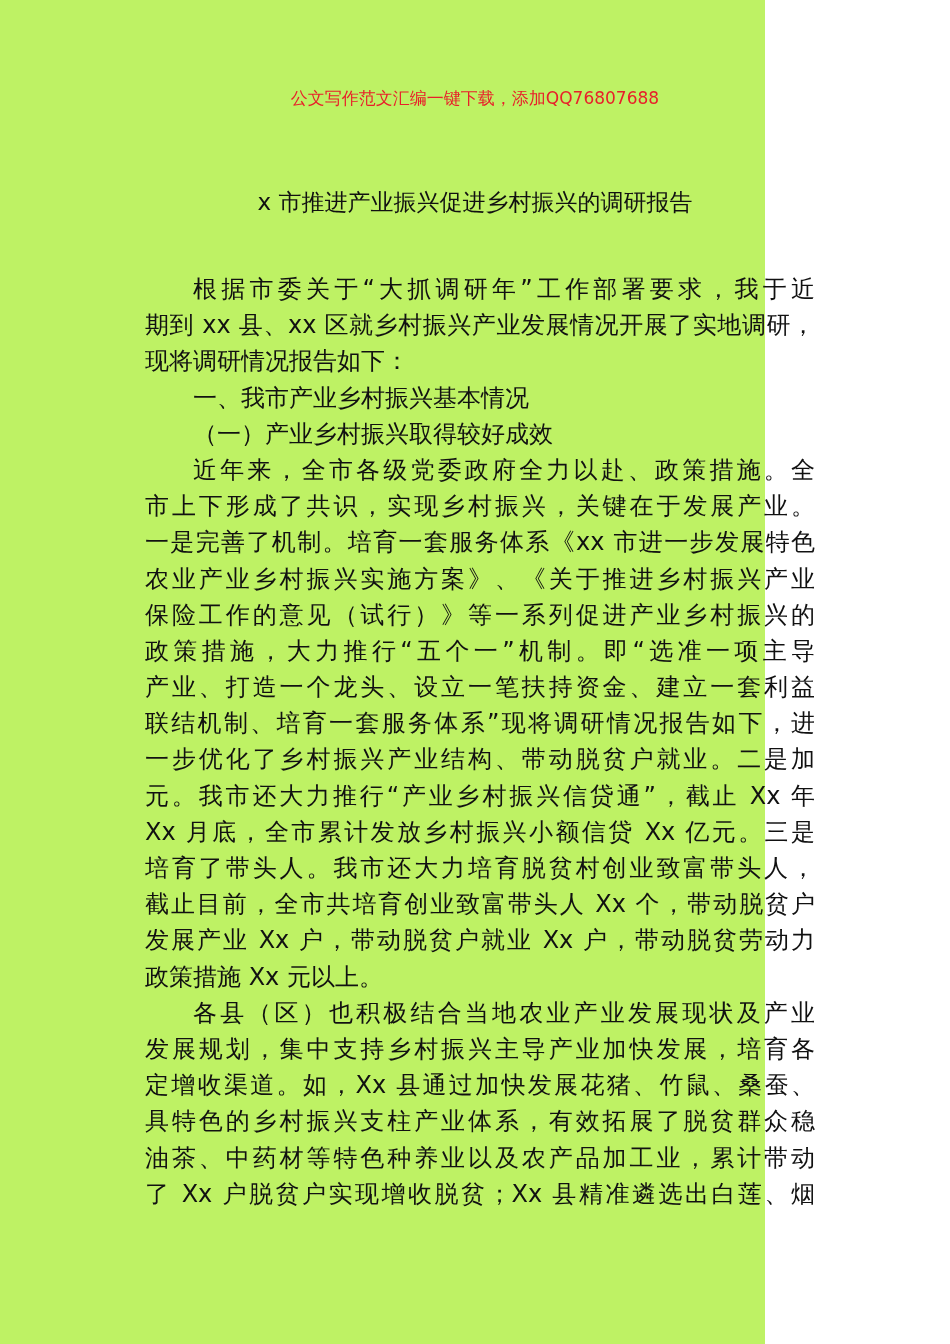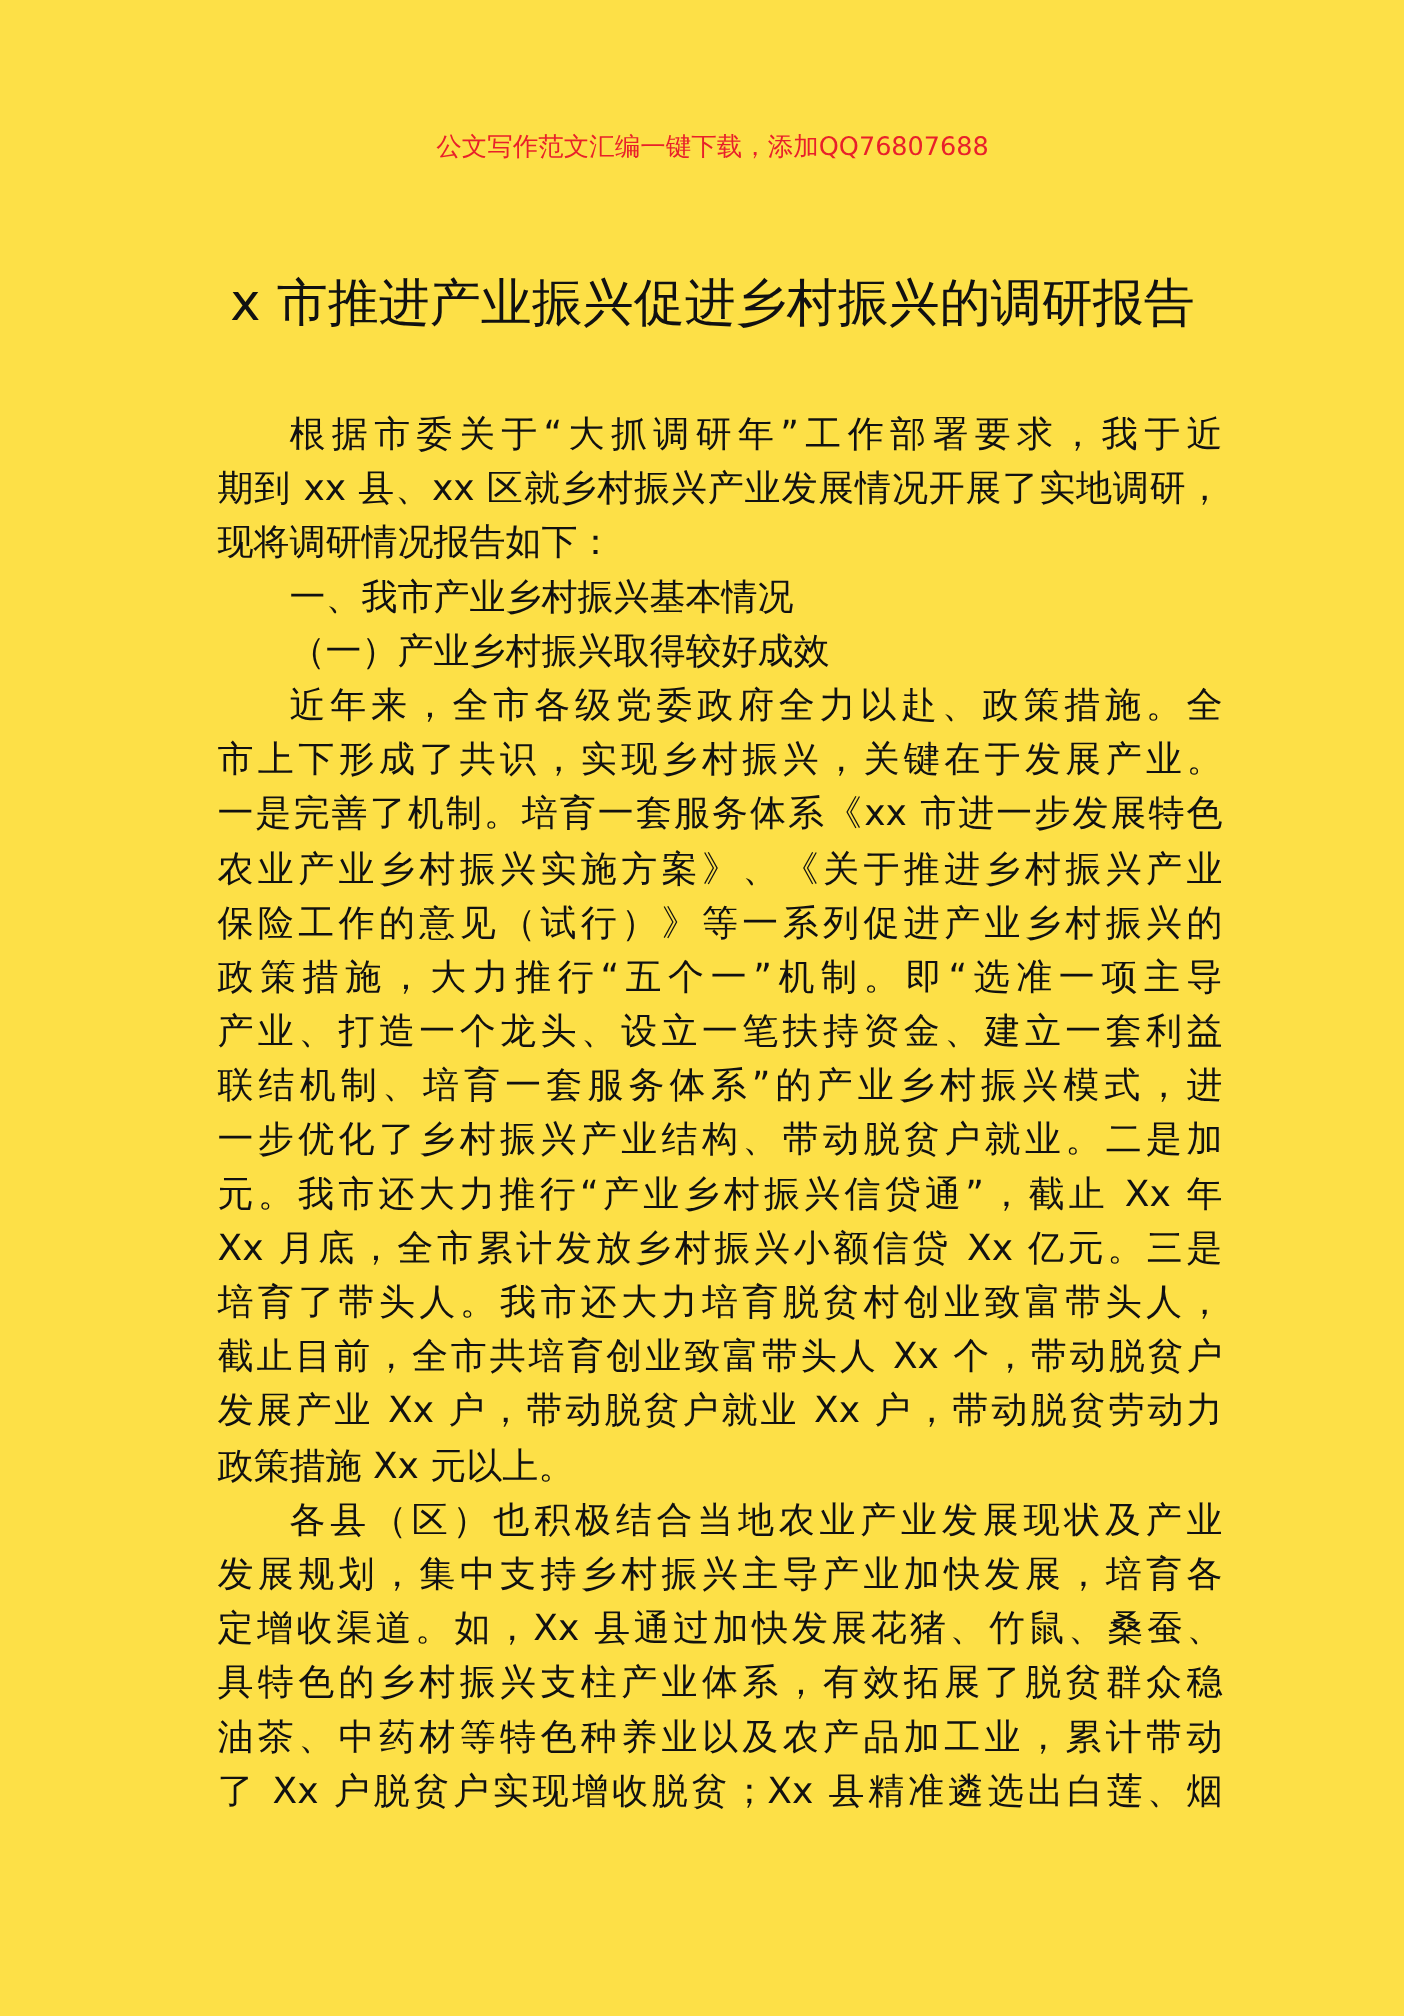--- a/index.html
+++ b/index.html
@@ -1,26 +1,26 @@
 <!DOCTYPE html>
 <html><head>
 <meta charset="utf-8">
 <style>
   html, body { margin: 0; padding: 0; background: #ffffff; }
   body { width: 950px; height: 1344px; position: relative; overflow: hidden; }
-  .page { position: absolute; left: 0; top: 0; width: 936px; height: 1344px; background: #fde047; }
+  .page { position: absolute; left: 0; top: 0; width: 765px; height: 1344px; background: #bef264; }
   .banner {
     position: absolute; left: 0; top: 86px; width: 950px; text-align: center;
     color: #e8202a; font-family: "DejaVu Sans", "Liberation Sans", sans-serif;
     font-size: 17px; letter-spacing: 0px; line-height: 24px;
   }
   .title {
     position: absolute; left: 0; top: 180px; width: 950px; text-align: center;
     color: #111; font-family: "DejaVu Sans", "Liberation Sans", sans-serif;
-    font-size: 34px; line-height: 44px; white-space: nowrap;
+    font-size: 23px; line-height: 44px; white-space: nowrap;
   }
   .body {
     position: absolute; left: 145px; top: 271px; width: 670px;
     font-family: "DejaVu Sans", "Liberation Sans", sans-serif;
     color: #111; font-size: 24px;
   }
   .line { height: 36.2px; line-height: 36px; white-space: nowrap; overflow: visible; text-align: justify; text-align-last: justify; }
   .line.last { text-align-last: left; }
   .line.indent { padding-left: 48px; }
   .line.heading { padding-left: 48px; text-align-last: left; }
@@ -37,21 +37,21 @@
     <div class="line last">现将调研情况报告如下：</div>
     <div class="line heading">一、我市产业乡村振兴基本情况</div>
     <div class="line heading">（一）产业乡村振兴取得较好成效</div>
     <div class="line indent">近年来，全市各级党委政府全力以赴、政策措施。全</div>
     <div class="line">市上下形成了共识，实现乡村振兴，关键在于发展产业。</div>
     <div class="line">一是完善了机制。培育一套服务体系《xx 市进一步发展特色</div>
     <div class="line">农业产业乡村振兴实施方案》、《关于推进乡村振兴产业</div>
     <div class="line">保险工作的意见（试行）》等一系列促进产业乡村振兴的</div>
     <div class="line">政策措施，大力推行“五个一”机制。即“选准一项主导</div>
     <div class="line">产业、打造一个龙头、设立一笔扶持资金、建立一套利益</div>
-    <div class="line">联结机制、培育一套服务体系”的产业乡村振兴模式，进</div>
+    <div class="line">联结机制、培育一套服务体系”现将调研情况报告如下，进</div>
     <div class="line">一步优化了乡村振兴产业结构、带动脱贫户就业。二是加</div>
     <div class="line">元。我市还大力推行“产业乡村振兴信贷通”，截止 Xx 年</div>
     <div class="line">Xx 月底，全市累计发放乡村振兴小额信贷 Xx 亿元。三是</div>
     <div class="line">培育了带头人。我市还大力培育脱贫村创业致富带头人，</div>
     <div class="line">截止目前，全市共培育创业致富带头人 Xx 个，带动脱贫户</div>
     <div class="line">发展产业 Xx 户，带动脱贫户就业 Xx 户，带动脱贫劳动力</div>
     <div class="line last">政策措施 Xx 元以上。</div>
     <div class="line indent">各县（区）也积极结合当地农业产业发展现状及产业</div>
     <div class="line">发展规划，集中支持乡村振兴主导产业加快发展，培育各</div>
     <div class="line">定增收渠道。如，Xx 县通过加快发展花猪、竹鼠、桑蚕、</div>

